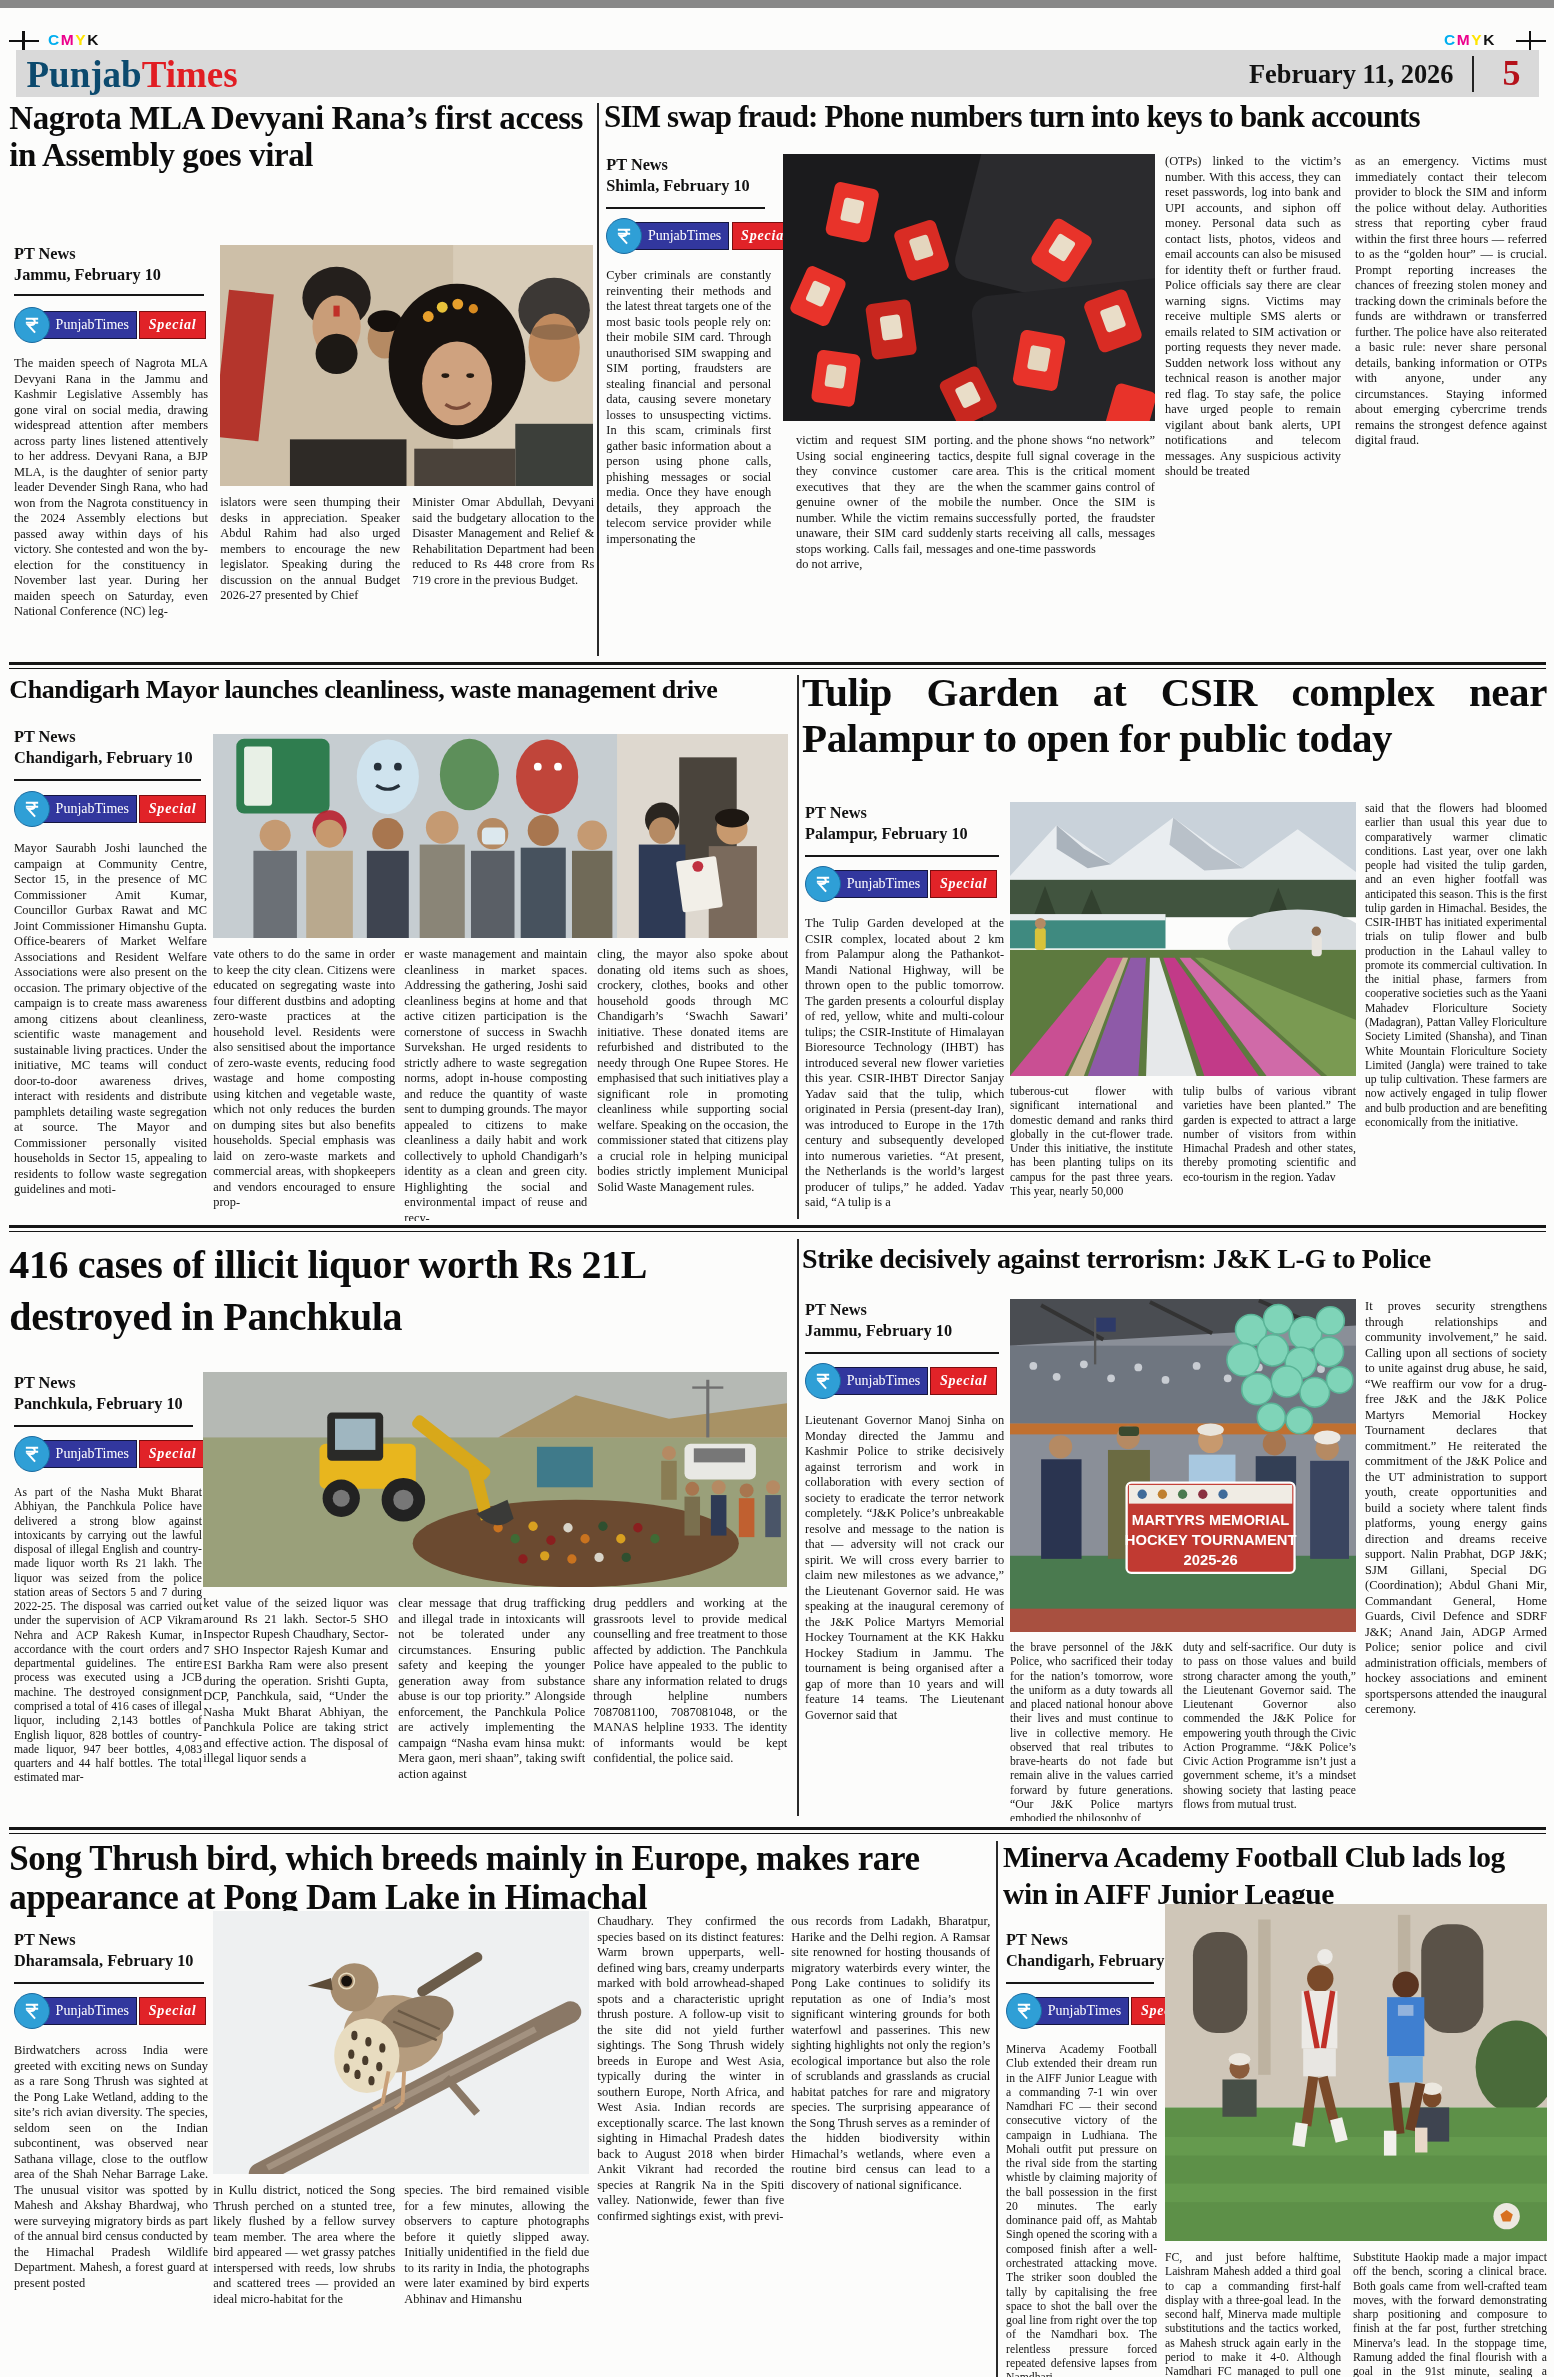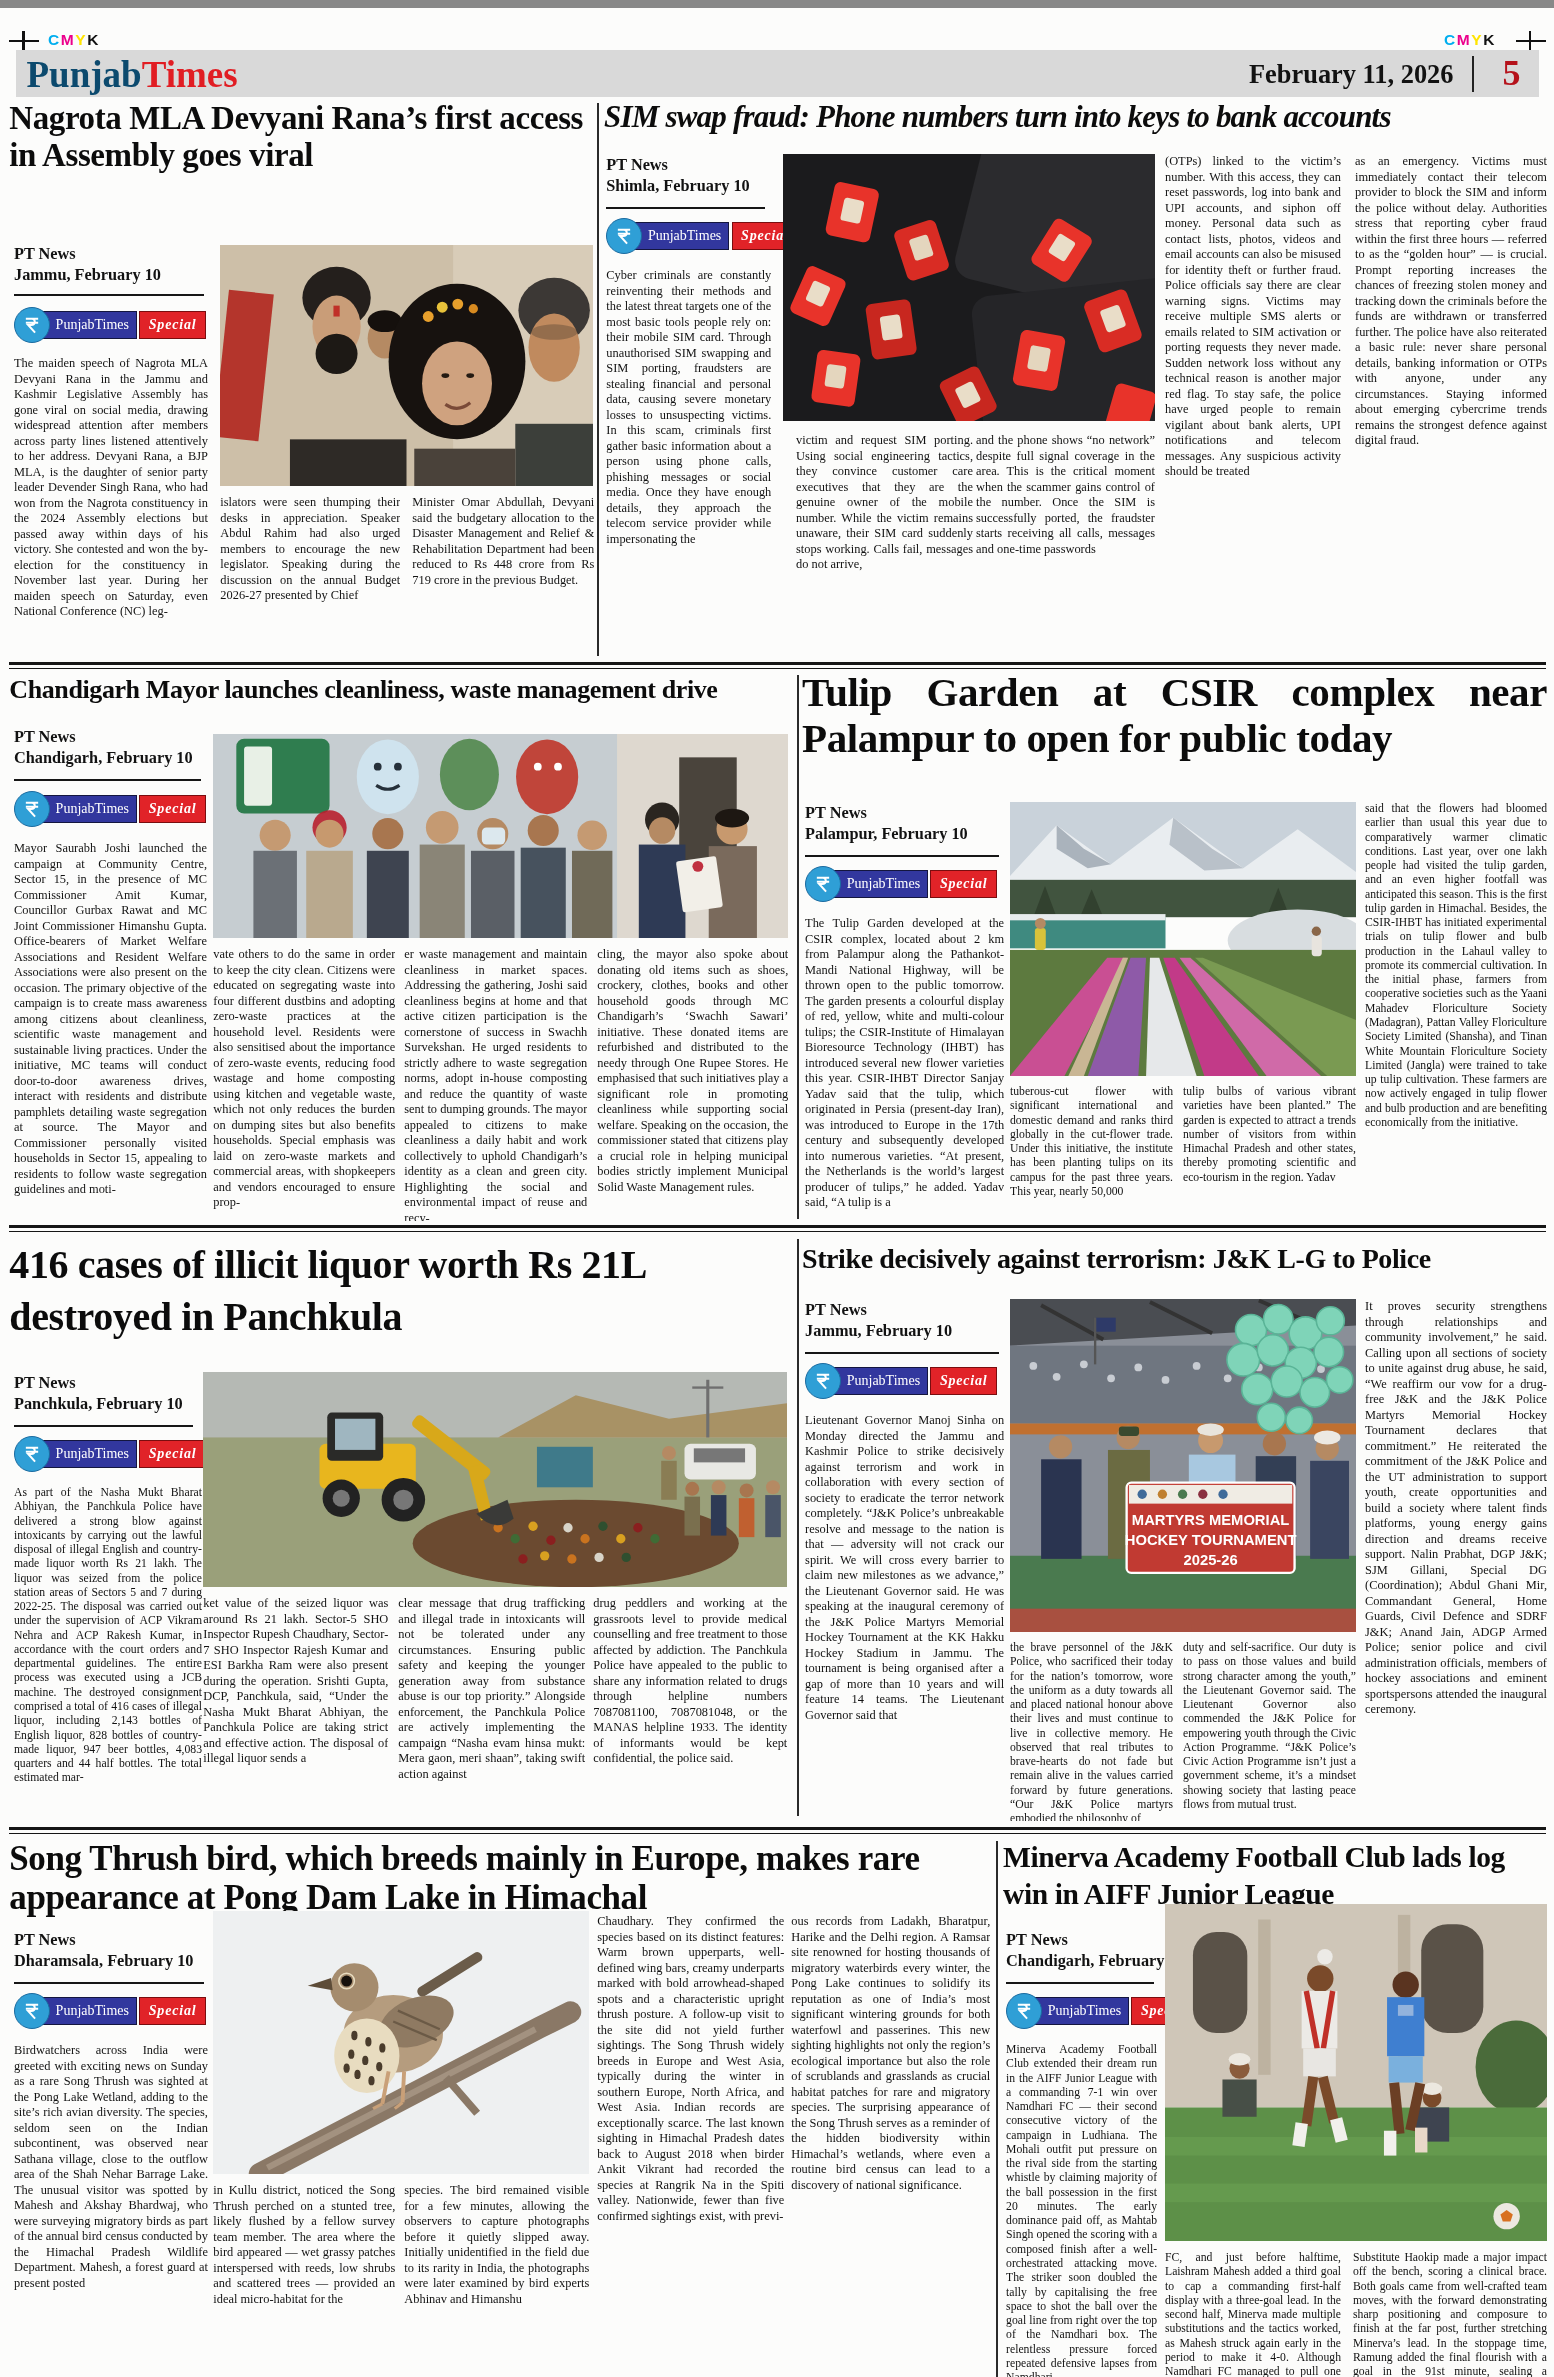--- a/index.html
+++ b/index.html
@@ -88,21 +88,21 @@
         <rect x="380" y="230" width="100" height="80" fill="#3c3f3a"></rect>
         <rect x="90" y="250" width="150" height="60" fill="#2e2a26"></rect>
         <rect x="250" y="262" width="130" height="48" fill="#4a423a"></rect>
       </svg>
     </div>
     <div class="abs body" style="left:211px;top:395px;width:180px;height:166px;">islators were seen thumping their desks in appreciation. Speaker Abdul Rahim had also urged members to encourage the new legislator. Speaking during the discussion on the annual Budget 2026-27 presented by Chief</div>
     <div class="abs body" style="left:403px;top:395px;width:182px;height:166px;">Minister Omar Abdullah, Devyani said the budgetary allocation to the Disaster Management and Relief &amp; Rehabilitation Department had been reduced to Rs 448 crore from Rs 719 crore in the previous Budget.</div>
   </div>
 
   <div class="abs" style="left:604px;top:92px;width:943px;height:561px;">
-    <div class="abs headline nowrap" style="left:0;top:0;width:943px;font-size:31px;letter-spacing:-0.8px;font-style:italic;">SIM swap fraud: Phone numbers turn into keys to bank accounts</div>
+    <div class="abs headline nowrap" style="left:0;top:0;width:943px;font-size:31px;letter-spacing:-0.8px;">SIM swap fraud: Phone numbers turn into keys to bank accounts</div>
     <div class="abs byline" style="left:2.3px;top:54px;">
       <div>PT News</div>
       <div>Shimla, February 10</div>
     </div>
     <div class="abs rule" style="left:2.3px;top:107px;width:159px;"></div>
     <div class="abs badge" style="left:2.3px;top:118px;">
       <span class="badge-circle">
           <svg width="20" height="20" viewBox="0 0 26 26">
             <path d="M5 5 H21 M5 10 H21 M13 5 C18 5 18 13 12 13 L8 13 L17 23" stroke="#fff" stroke-width="2.6" fill="none"></path>
           </svg>
@@ -251,21 +251,21 @@
         <polygon points="250,352 320,352 212,200 197,200" fill="#c23a88"></polygon>
         <polygon points="330,352 400,352 232,200 218,200" fill="#d06aa8"></polygon>
         <polygon points="408,352 445,352 445,280 248,200 238,200" fill="#7a9a52"></polygon>
         <rect x="32" y="162" width="14" height="28" rx="4" fill="#d8c23a"></rect>
           <circle cx="39" cy="156" r="7" fill="#b58a63"></circle>
         <rect x="388" y="172" width="13" height="26" rx="4" fill="#e8e4de"></rect>
           <circle cx="394" cy="166" r="6" fill="#8a6648"></circle>
       </svg>
     </div>
     <div class="abs body-sm" style="left:208px;top:415px;width:163px;height:135px;">tuberous-cut flower with significant international and domestic demand and ranks third globally in the cut-flower trade. Under this initiative, the institute has been planting tulips on its campus for the past three years. This year, nearly 50,000</div>
-    <div class="abs body-sm" style="left:381px;top:415px;width:173px;height:135px;">tulip bulbs of various vibrant varieties have been planted.” The garden is expected to attract a trends number of visitors from within Himachal Pradesh and other states, thereby promoting scientific and eco-tourism in the region. Yadav</div>
+    <div class="abs body-sm" style="left:381px;top:415px;width:173px;height:135px;">tulip bulbs of various vibrant varieties have been planted.” The garden is expected to attract a large number of visitors from within Himachal Pradesh and other states, thereby promoting scientific and eco-tourism in the region. Yadav</div>
     <div class="abs body-sm" style="left:563px;top:132px;width:182px;height:418px;">said that the flowers had bloomed earlier than usual this year due to comparatively warmer climatic conditions. Last year, over one lakh people had visited the tulip garden, and an even higher footfall was anticipated this season. This is the first tulip garden in Himachal. Besides, the CSIR-IHBT has initiated experimental trials on tulip flower and bulb production in the Lahaul valley to promote its commercial cultivation. In the initial phase, farmers from cooperative societies such as the Yaani Mahadev Floriculture Society (Madagran), Pattan Valley Floriculture Society Limited (Shansha), and Tinan White Mountain Floriculture Society Limited (Jangla) were trained to take up tulip cultivation. These farmers are now actively engaged in tulip flower and bulb production and are benefiting economically from the initiative.</div>
   </div>
 
   <div class="abs hsep" style="left:9.3px;top:1217px;width:1537px;"></div>
   <div class="abs vsep" style="left:797px;top:667px;height:544px;"></div>
 
   <div class="abs" style="left:9.3px;top:1226px;width:785px;height:591px;">
     <div class="abs headline" style="left:0;top:4.7px;width:785px;font-size:40px;line-height:1.3;">416 cases of illicit liquor worth Rs 21L destroyed in Panchkula</div>
     <div class="abs byline" style="left:4.7px;top:138px;">
       <div>PT News</div>

